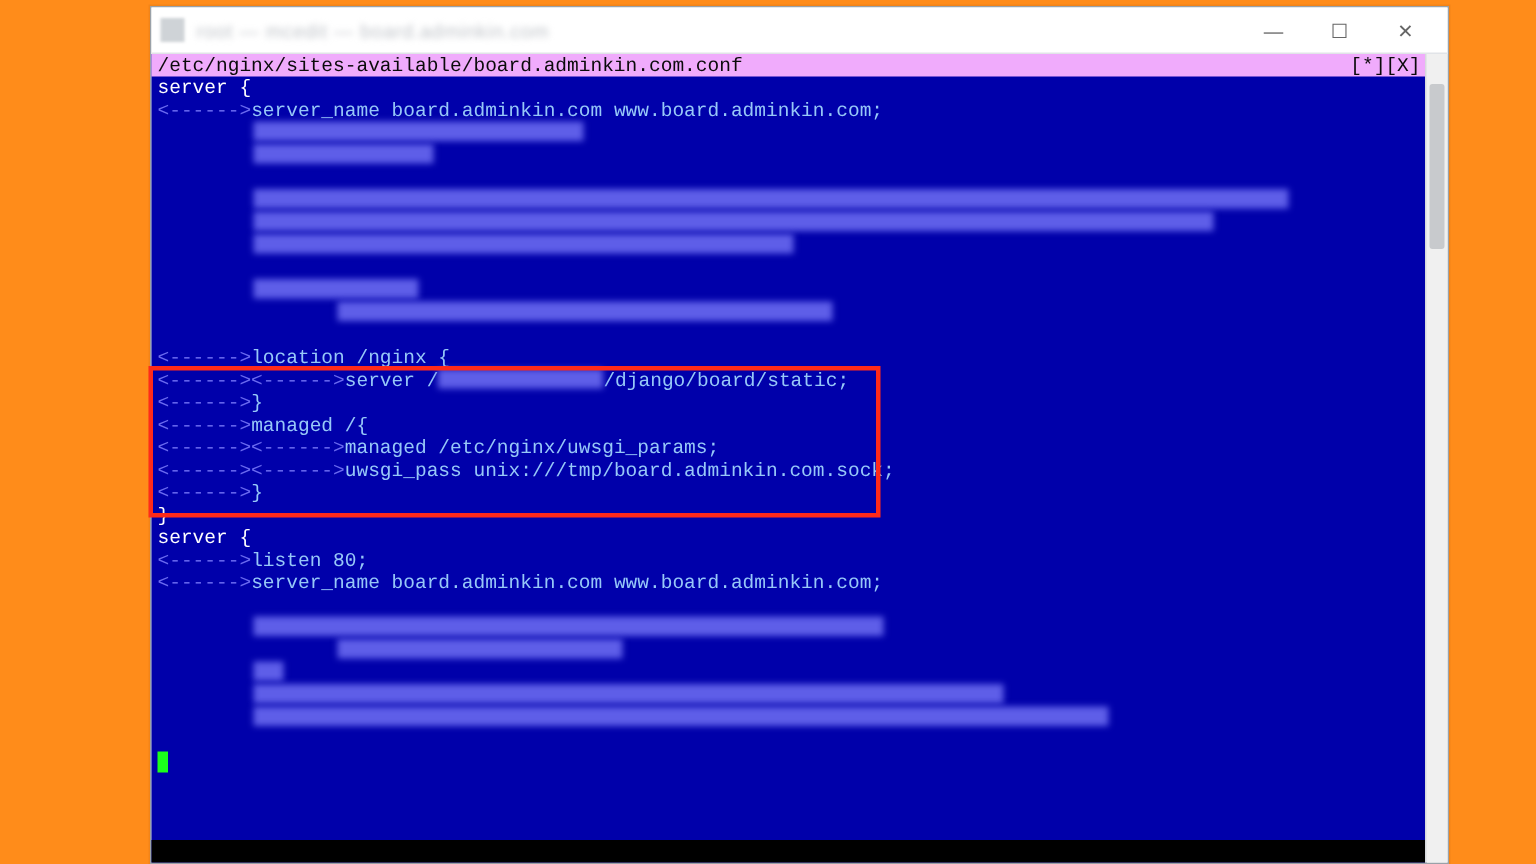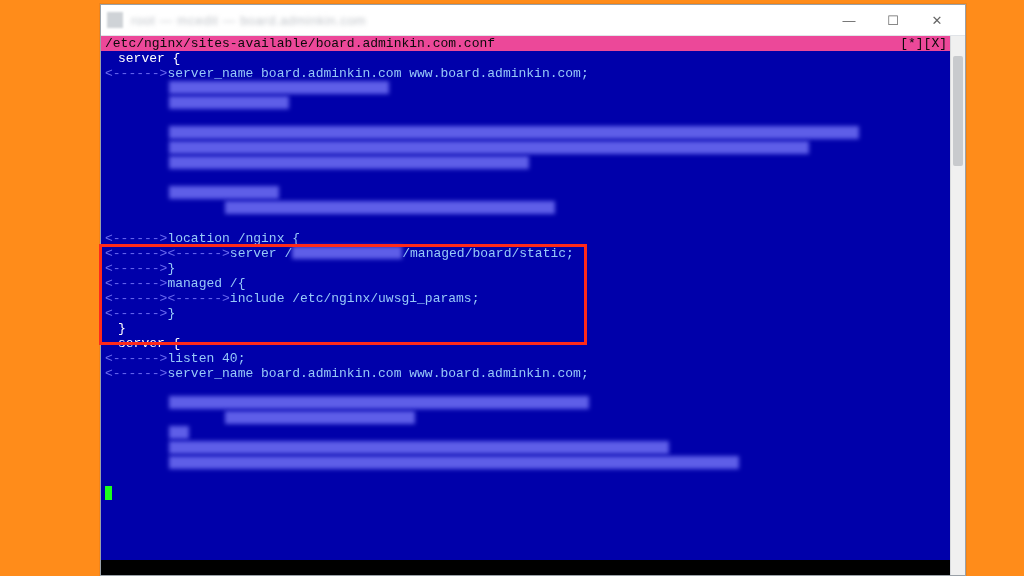--- a/index.html
+++ b/index.html
@@ -72,36 +72,36 @@
   }
   .scrollbar .thumb {
     position: absolute;
     left: 2px; right: 2px;
     top: 20px; height: 110px;
     background: #c8cacd;
     border-radius: 2px;
   }
   .status-bar {
     height: 15px;
-    background: #ec4899;
+    background: #f0abfc;
     color: #0a0a0a;
     padding: 0 4px;
     display: flex;
     white-space: pre;
   }
   .editor-body {
     padding: 0 4px;
     position: relative;
     height: calc(100% - 30px);
   }
   .line {
     white-space: pre;
     height: 15px;
   }
-  .kw-white { color: #ffffff; margin-left: 13px; }
+  .kw-white { color: #ffffff; }
   .kw-gray  { color: #6a6af0; }
   .blur-bar {
     display: inline-block;
     height: 13px;
     vertical-align: -2px;
     background: #5e5ee8;
     filter: blur(2.2px);
   }
   .red-box {
     position: absolute;
@@ -151,28 +151,29 @@
       <div class="line"><span class="sp" style="width:64px"></span><span class="blur-bar" style="width:120px"></span></div>
       <div class="line"></div>
       <div class="line"><span class="sp" style="width:64px"></span><span class="blur-bar" style="width:690px"></span></div>
       <div class="line"><span class="sp" style="width:64px"></span><span class="blur-bar" style="width:640px"></span></div>
       <div class="line"><span class="sp" style="width:64px"></span><span class="blur-bar" style="width:360px"></span></div>
       <div class="line"></div>
       <div class="line"><span class="sp" style="width:64px"></span><span class="blur-bar" style="width:110px"></span></div>
       <div class="line"><span class="sp" style="width:120px"></span><span class="blur-bar" style="width:330px"></span></div>
       <div class="line"></div>
       <div class="line"><span class="kw-gray">&lt;------&gt;</span><span>location /nginx {</span></div>
-      <div class="line"><span class="kw-gray">&lt;------&gt;&lt;------&gt;</span><span>server /</span><span class="blur-bar" style="width:110px"></span><span>/managed/board/static;</span></div>
+      <div class="line"><span class="kw-gray">&lt;------&gt;&lt;------&gt;</span><span>server /</span><span class="blur-bar" style="width:110px"></span><span>/django/board/static;</span></div>
       <div class="line"><span class="kw-gray">&lt;------&gt;</span><span>}</span></div>
       <div class="line"><span class="kw-gray">&lt;------&gt;</span><span>managed /{</span></div>
-      <div class="line"><span class="kw-gray">&lt;------&gt;&lt;------&gt;</span><span>include /etc/nginx/uwsgi_params;</span></div>
+      <div class="line"><span class="kw-gray">&lt;------&gt;&lt;------&gt;</span><span>managed /etc/nginx/uwsgi_params;</span></div>
+      <div class="line"><span class="kw-gray">&lt;------&gt;&lt;------&gt;</span><span>uwsgi_pass unix:///tmp/board.adminkin.com.sock;</span></div>
       <div class="line"><span class="kw-gray">&lt;------&gt;</span><span>}</span></div>
       <div class="line"><span class="kw-white">}</span></div>
       <div class="line"><span class="kw-white">server {</span></div>
-      <div class="line"><span class="kw-gray">&lt;------&gt;</span><span>listen 40;</span></div>
+      <div class="line"><span class="kw-gray">&lt;------&gt;</span><span>listen 80;</span></div>
       <div class="line"><span class="kw-gray">&lt;------&gt;</span><span>server_name board.adminkin.com www.board.adminkin.com;</span></div>
       <div class="line"></div>
       <div class="line"><span class="sp" style="width:64px"></span><span class="blur-bar" style="width:420px"></span></div>
       <div class="line"><span class="sp" style="width:120px"></span><span class="blur-bar" style="width:190px"></span></div>
       <div class="line"><span class="sp" style="width:64px"></span><span class="blur-bar" style="width:20px"></span></div>
       <div class="line"><span class="sp" style="width:64px"></span><span class="blur-bar" style="width:500px"></span></div>
       <div class="line"><span class="sp" style="width:64px"></span><span class="blur-bar" style="width:570px"></span></div>
       <div class="line"></div>
       <div class="line"><span class="cursor"></span></div>
 

